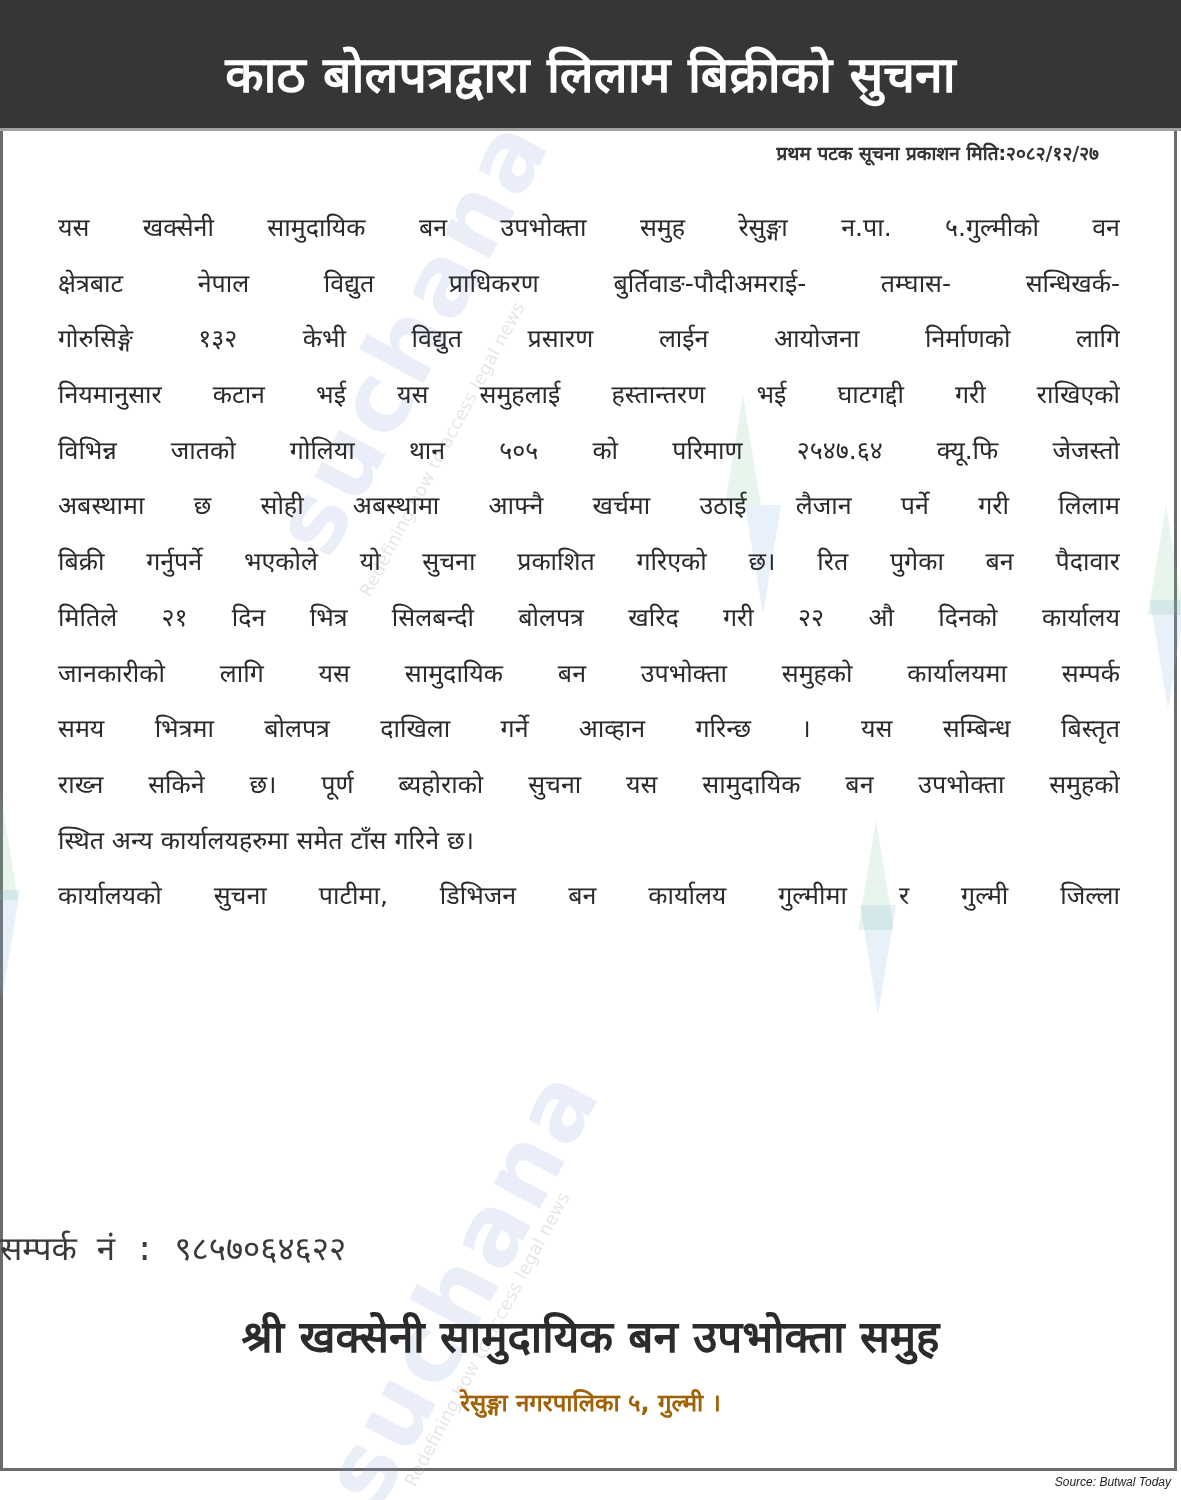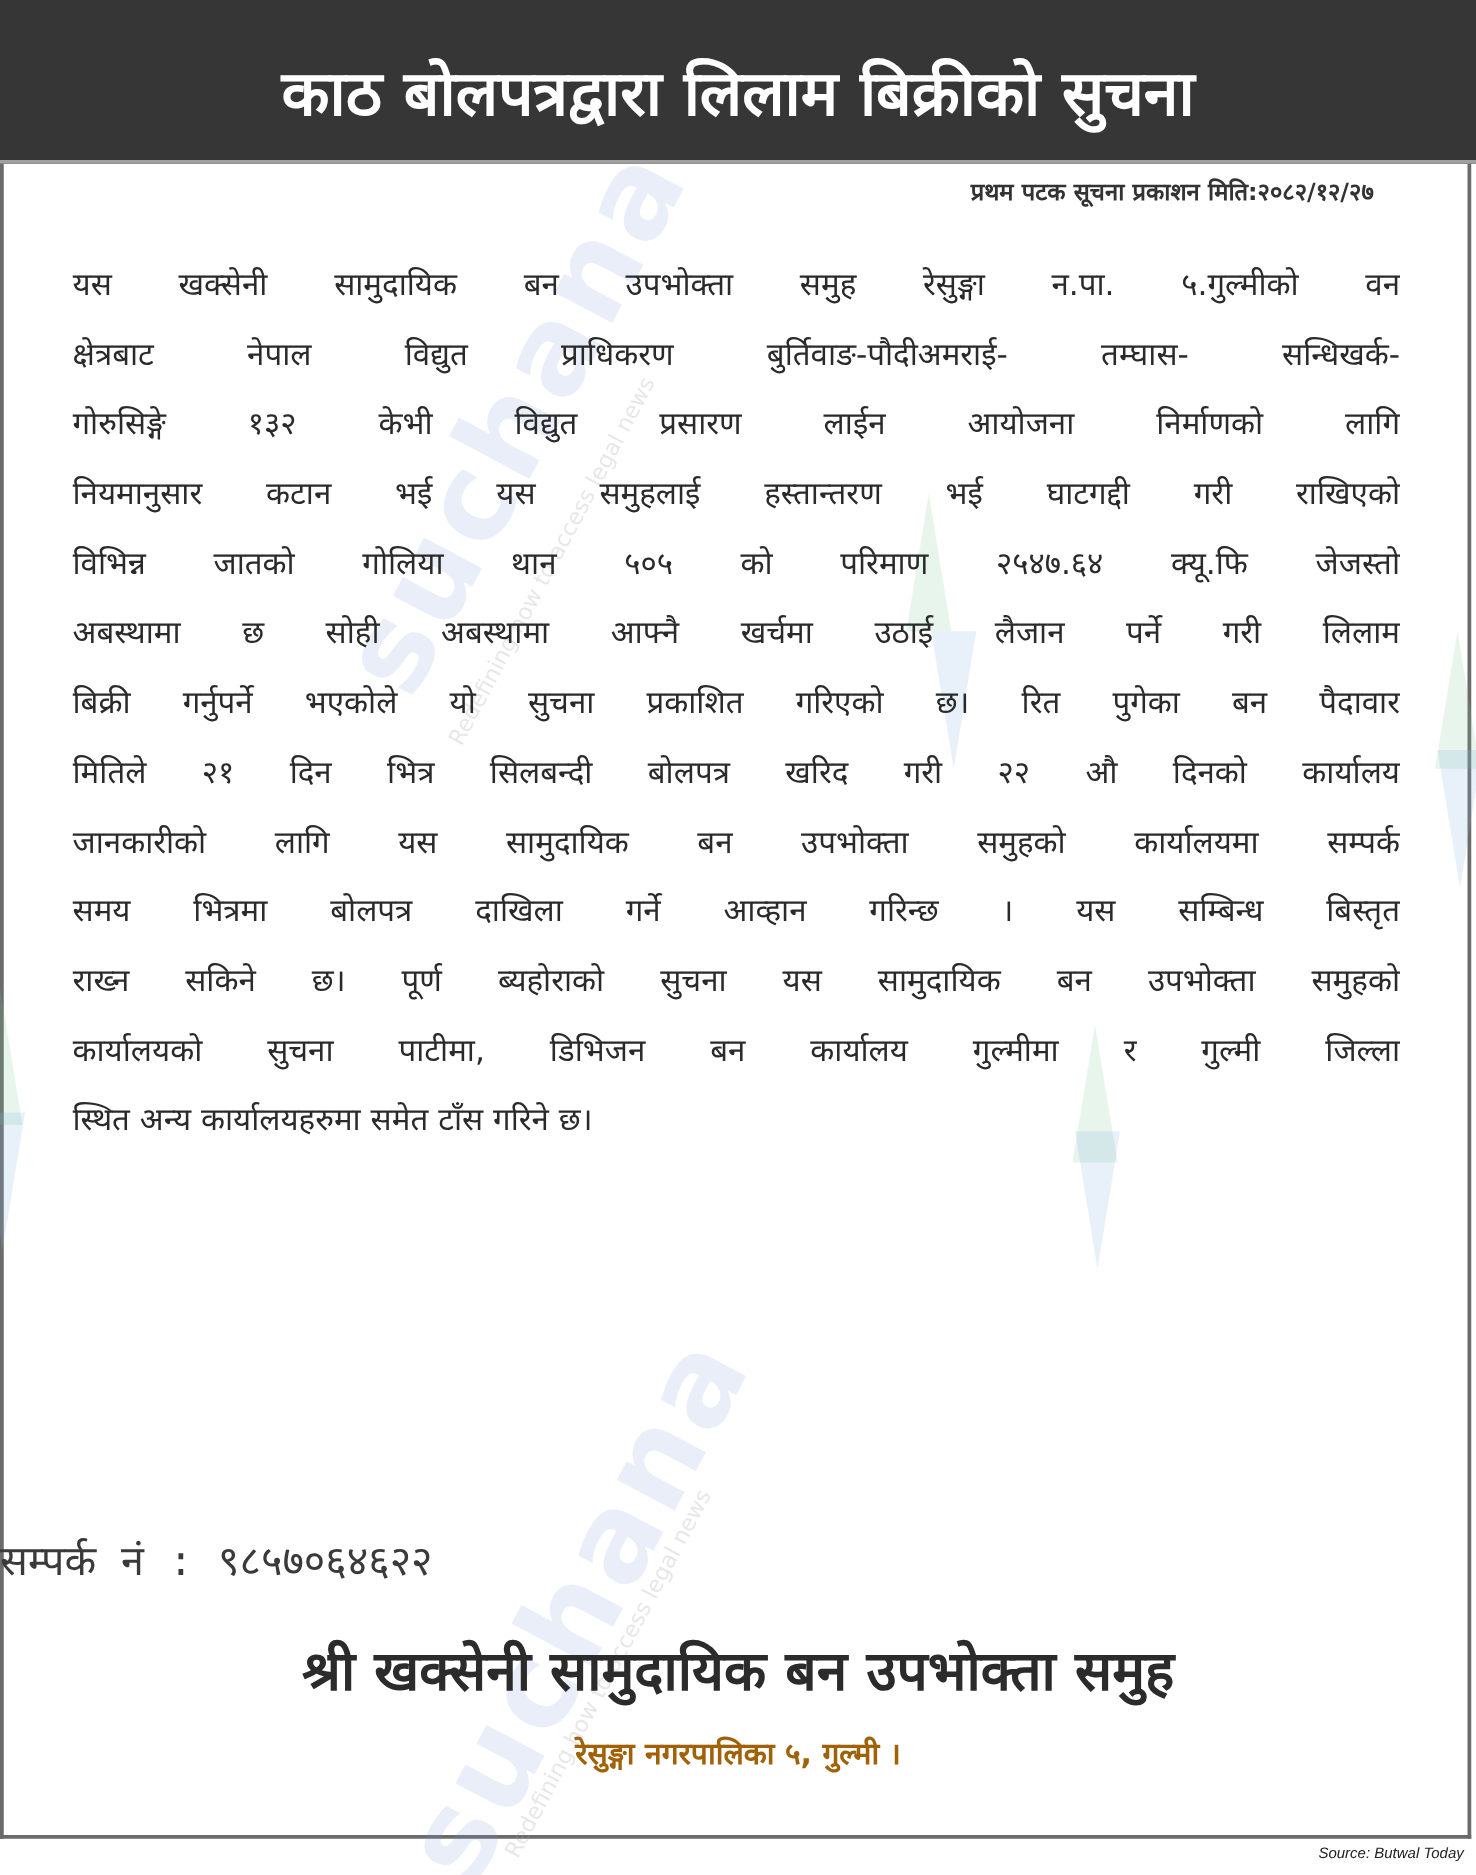--- a/index.html
+++ b/index.html
@@ -202,22 +202,22 @@
   <span class="body-line">क्षेत्रबाट नेपाल विद्युत प्राधिकरण बुर्तिवाङ-पौदीअमराई- तम्घास- सन्धिखर्क-</span>
   <span class="body-line">गोरुसिङ्गे १३२ केभी विद्युत प्रसारण लाईन आयोजना निर्माणको लागि</span>
   <span class="body-line">नियमानुसार कटान भई यस समुहलाई हस्तान्तरण भई घाटगद्दी गरी राखिएको</span>
   <span class="body-line">विभिन्न जातको गोलिया थान ५०५ को परिमाण २५४७.६४ क्यू.फि जेजस्तो</span>
   <span class="body-line">अबस्थामा छ सोही अबस्थामा आफ्नै खर्चमा उठाई लैजान पर्ने गरी लिलाम</span>
   <span class="body-line">बिक्री गर्नुपर्ने भएकोले यो सुचना प्रकाशित गरिएको छ। रित पुगेका बन पैदावार</span>
   <span class="body-line">मितिले २१ दिन भित्र सिलबन्दी बोलपत्र खरिद गरी २२ औ दिनको कार्यालय</span>
   <span class="body-line">जानकारीको लागि यस सामुदायिक बन उपभोक्ता समुहको कार्यालयमा सम्पर्क</span>
   <span class="body-line">समय भित्रमा बोलपत्र दाखिला गर्ने आव्हान गरिन्छ । यस सम्बिन्ध बिस्तृत</span>
   <span class="body-line">राख्न सकिने छ। पूर्ण ब्यहोराको सुचना यस सामुदायिक बन उपभोक्ता समुहको</span>
+  <span class="body-line last">स्थित अन्य कार्यालयहरुमा समेत टाँस गरिने छ।</span>
   <span class="body-line">कार्यालयको सुचना पाटीमा, डिभिजन बन कार्यालय गुल्मीमा र गुल्मी जिल्ला</span>
-  <span class="body-line last">स्थित अन्य कार्यालयहरुमा समेत टाँस गरिने छ।</span>
 </div>
 
 <div class="contact-line">सम्पर्क नं : ९८५७०६४६२२</div>
 
 <div class="org-name">श्री खक्सेनी सामुदायिक बन उपभोक्ता समुह</div>
 <div class="org-address">रेसुङ्गा नगरपालिका ५, गुल्मी ।</div>
 
 <div class="source-credit">Source: Butwal Today</div>
 
 </body></html>

